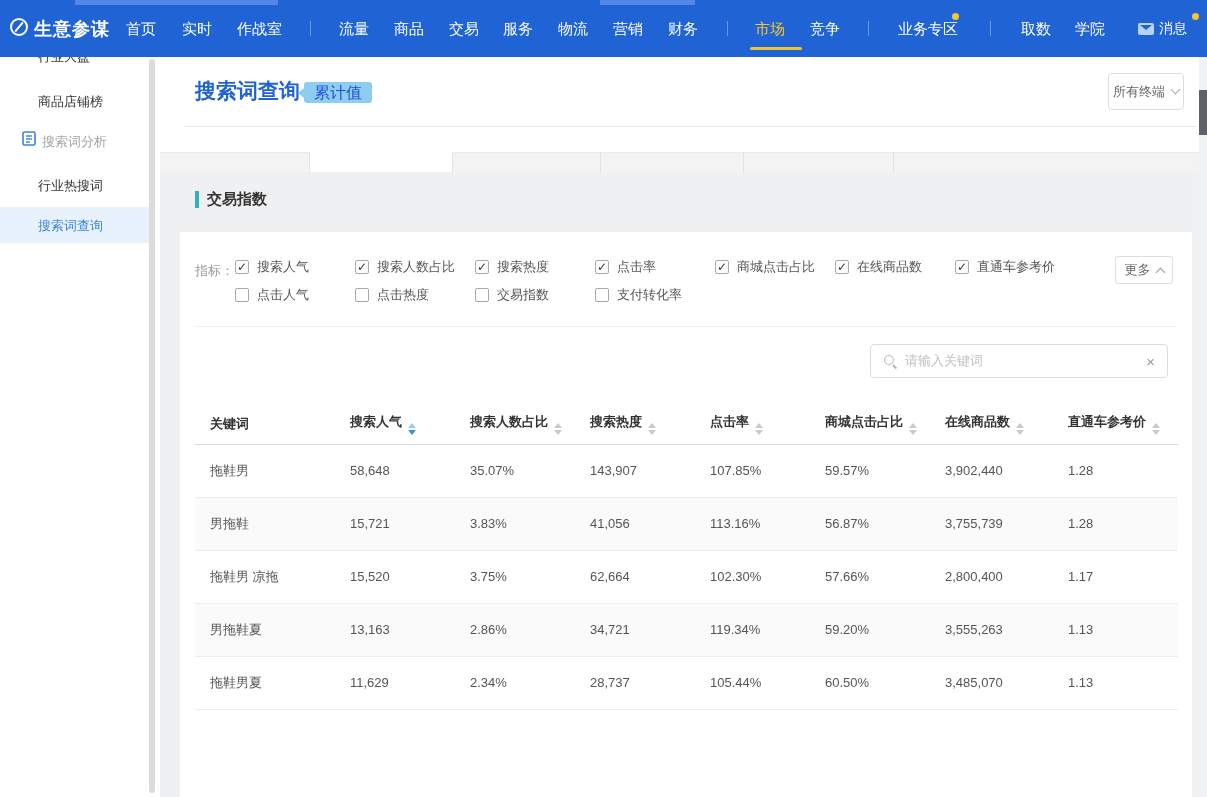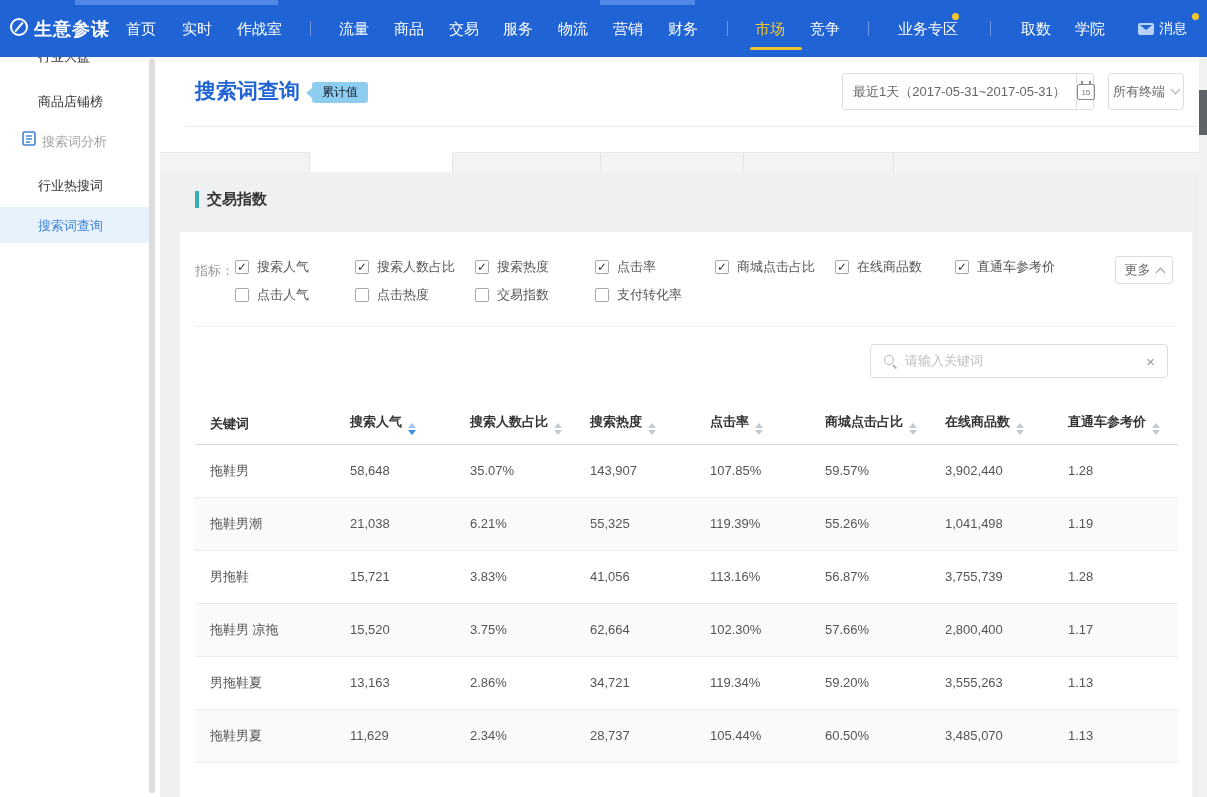--- a/index.html
+++ b/index.html
@@ -26,21 +26,21 @@
   .side-item { position:absolute; left:38px; font-size:13px; color:#333; white-space:nowrap; cursor:pointer; }
   .side-item.muted { color:#a3a3a3; }
   .side-active-bg { position:absolute; left:0; top:150px; width:149px; height:36px; background:#e8f2fc; }
   .side-item.active { color:#3e83d8; }
   .side-icon { position:absolute; left:22px; top:74px; width:14px; height:15px; }
   .side-scroll { position:absolute; left:149px; top:2px; width:6px; height:734px; background:#dcdcdc; border-radius:3px; }
 
   
   .main-header { position:absolute; left:160px; top:57px; width:1047px; height:95px; background:#fff; }
   .page-title { position:absolute; left:195px; top:77px; font-size:21px; font-weight:bold; color:#1f63d5; z-index:6; }
-  .badge { position:absolute; left:312px; top:82px; background:#8ecdf0; color:#0f172a; font-size:12px; line-height:21px; padding:0 10px; border-radius:3px; z-index:6; }
+  .badge { position:absolute; left:304px; top:82px; background:#8ecdf0; color:#1d4ed8; font-size:16px; line-height:21px; padding:0 10px; border-radius:3px; z-index:6; }
   .badge::before { content:''; position:absolute; left:-6px; top:6px; width:0; height:0; border-top:5px solid transparent; border-bottom:5px solid transparent; border-right:6px solid #8ecdf0; }
   .date-picker { position:absolute; left:842px; top:73px; width:252px; height:37px; border:1px solid #ddd; border-radius:4px; background:#fff; display:flex; align-items:center; z-index:6; cursor:pointer; }
   .date-text { flex:1; padding:0 10px; font-size:13px; color:#666; white-space:nowrap; }
   .cal-btn { width:40px; height:100%; border-left:1px solid #ddd; display:flex; align-items:center; justify-content:center; }
   .cal-icon { width:18px; height:16px; border:1px solid #8a8a8a; border-radius:2px; font-size:8px; color:#777; text-align:center; line-height:16px; position:relative; }
   .cal-icon::before { content:''; position:absolute; top:-4px; left:3px; width:2px; height:4px; background:#8a8a8a; box-shadow:8px 0 0 #8a8a8a; }
   .terminal-select { position:absolute; left:1108px; top:73px; width:76px; height:37px; border:1px solid #ddd; border-radius:4px; background:#fff; display:flex; align-items:center; justify-content:center; gap:7px; font-size:13px; color:#666; z-index:6; cursor:pointer; }
   .hdr-divider { position:absolute; left:185px; top:126px; width:1012px; height:1px; background:#e9e9e9; z-index:6; }
 
   .chev-down { width:7px; height:7px; border-right:1px solid #aaa; border-bottom:1px solid #aaa; transform:rotate(45deg); margin-top:-4px; }
@@ -143,26 +143,20 @@
     <a class="side-item muted" style="left:42px;top:76px;">搜索词分析</a>
     <a class="side-item" style="top:120px;">行业热搜词</a>
     <div class="side-active-bg"></div>
     <a class="side-item active" style="top:160px;">搜索词查询</a>
     <div class="side-scroll"></div>
   </div>
 
   <div class="main-header"></div>
   <h1 class="page-title">搜索词查询</h1>
   <span class="badge">累计值</span>
-  <div class="date-picker">
-    <span class="date-text">最近1天（2017-05-31~2017-05-31）</span>
-    <span class="cal-btn">
-      <span class="cal-icon">15</span>
-    </span>
-  </div>
   <div class="terminal-select">
     <span>所有终端</span>
     <i class="chev-down"></i>
   </div>
   <div class="hdr-divider"></div>
 
   <div class="tabs">
     <div class="tab" style="width:150px;"></div>
     <div class="tab active" style="width:143px;"></div>
     <div class="tab" style="width:148px;"></div>
@@ -287,30 +281,20 @@
           <td>拖鞋男</td>
           <td>58,648</td>
           <td>35.07%</td>
           <td>143,907</td>
           <td>107.85%</td>
           <td>59.57%</td>
           <td>3,902,440</td>
           <td>1.28</td>
         </tr>
         <tr>
-          <td class="kw-link">拖鞋男潮</td>
-          <td>21,038</td>
-          <td>6.21%</td>
-          <td>55,325</td>
-          <td>119.39%</td>
-          <td>55.26%</td>
-          <td>1,041,498</td>
-          <td>1.19</td>
-        </tr>
-        <tr>
           <td class="kw-link">男拖鞋</td>
           <td>15,721</td>
           <td>3.83%</td>
           <td>41,056</td>
           <td>113.16%</td>
           <td>56.87%</td>
           <td>3,755,739</td>
           <td>1.28</td>
         </tr>
         <tr>

